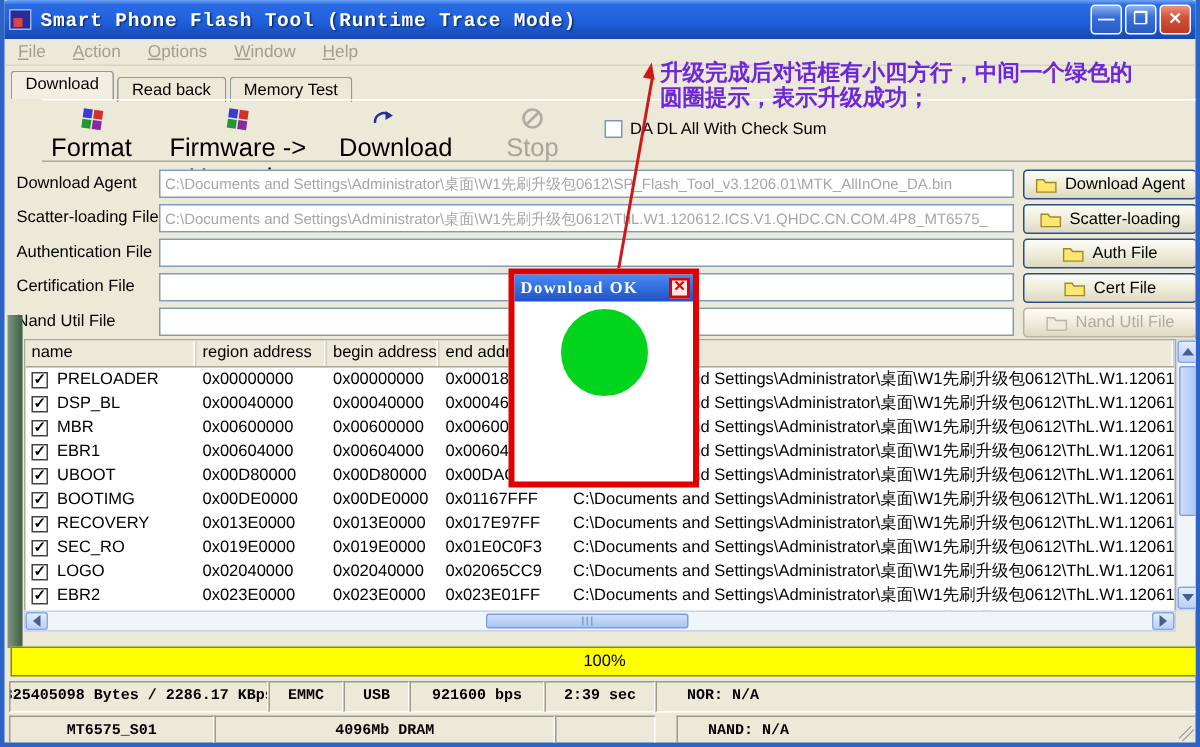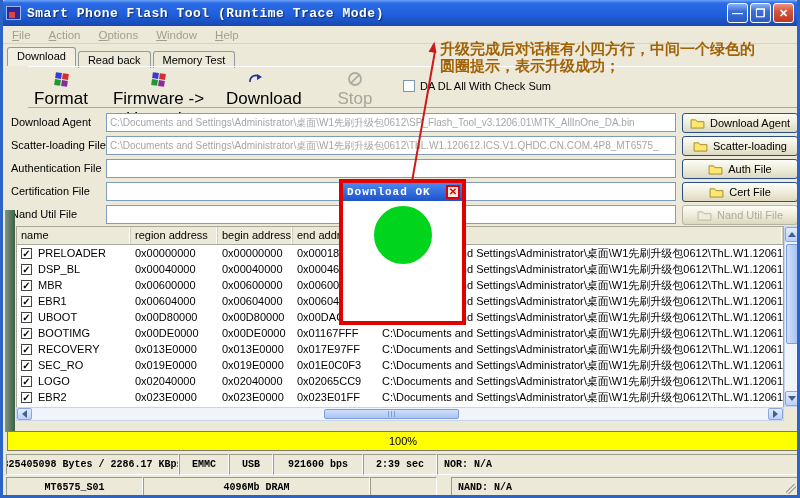--- a/index.html
+++ b/index.html
@@ -44,21 +44,21 @@
   .pinwheel { width:13px; height:13px; position:relative; transform:rotate(8deg); }
   .pinwheel i { position:absolute; width:6px; height:6px; }
   .pinwheel i:nth-child(1){ left:0; top:0; background:#3a3ad8; }
   .pinwheel i:nth-child(2){ right:0; top:0; background:#d03030; }
   .pinwheel i:nth-child(3){ left:0; bottom:0; background:#209a30; }
   .pinwheel i:nth-child(4){ right:0; bottom:0; background:#8a2aa0; }
   .chkrow { position:absolute; left:400px; top:80px; display:flex; align-items:center; gap:5px; }
   .cbox { width:12px; height:12px; background:#fff; border:1px solid #7a96b4; }
 
   
-  .ann { position:absolute; left:437px; top:40px; width:358px; color:#a16207;
+  .ann { position:absolute; left:437px; top:40px; width:358px; color:#6d28d9;
     font-size:15px; font-weight:700; line-height:17px; z-index:30; }
   .ann-line { position:absolute; left:407px; top:192px; width:144px; height:2px; background:#cc1a1a;
     transform-origin:0 50%; transform:rotate(-80deg); z-index:29; }
   .ann-head { position:absolute; left:425px; top:43px; width:0; height:0;
     border-left:11px solid #cc1a1a; border-top:4px solid transparent; border-bottom:4px solid transparent;
     transform:rotate(-80deg); z-index:29; }
 
   
   .frow { position:absolute; left:0; width:800px; height:21px; }
   .frow .flabel { position:absolute; left:8px; top:3px; width:95px; font-size:11px; }
@@ -102,32 +102,32 @@
   .thumbh { position:absolute; left:307px; top:1px; width:135px; height:10px;
     background:linear-gradient(180deg,#cfdffc,#aac4f4); border:1px solid #7f9ddb; border-radius:2px;
     display:flex; align-items:center; justify-content:center; gap:2px; }
   .grip { width:1px; height:6px; background:#7f9ddb; }
 
   
   .dlg { position:absolute; left:336px; top:179px; width:127px; height:146px;
     border:4px solid #e00000; background:#fff; z-index:40; }
   .dlg-title { height:18px; background:linear-gradient(180deg,#4a8af2,#1e52c8);
     display:flex; align-items:center; padding:0 2px 0 4px; }
-  .dlg-title .t { color:#fff; font-family:Liberation Mono, monospace; font-weight:700; font-size:11px; letter-spacing:1px; flex:1; }
+  .dlg-title .t { color:#fff; font-family:Liberation Serif, serif; font-weight:700; font-size:11px; letter-spacing:1px; flex:1; }
   .dlg-close { width:14px; height:14px; background:#fbe9e2; border:2px solid #e00000;
     color:#e00000; font-size:10px; font-weight:700; line-height:10px; text-align:center; }
   .donut { margin:5px auto 0 auto; width:50px; height:50px; border:29px solid #00d41c; border-radius:50%; }
 
   
   .pbar { position:absolute; left:4px; top:431px; width:792px; height:20px; border:1px solid #7c7c6c;
     background:#ffff00; display:flex; align-items:center; justify-content:center; font-size:11px; }
   .scell { position:absolute; height:21px; border:1px solid; border-color:#9b9b8a #ffffff #ffffff #9b9b8a;
     font-family:"Liberation Mono", monospace; font-size:10px; font-weight:700;
     display:flex; align-items:center; justify-content:center; overflow:hidden; white-space:nowrap; }
-  .scell.lft { justify-content:flex-start; padding-left:6px; }
+  .scell.lft { justify-content:flex-start; padding-left:20px; }
   .resize-grip { position:absolute; right:1px; bottom:1px; width:10px; height:10px; z-index:6;
     background:linear-gradient(135deg,transparent 40%,#aaa 40%,#aaa 46%,transparent 46%,transparent 60%,#aaa 60%,#aaa 66%,transparent 66%); }
 </style>
 </head>
 <body>
 
 <div id="app">
 
   <div class="titlebar">
     <span class="appicon"></span>

